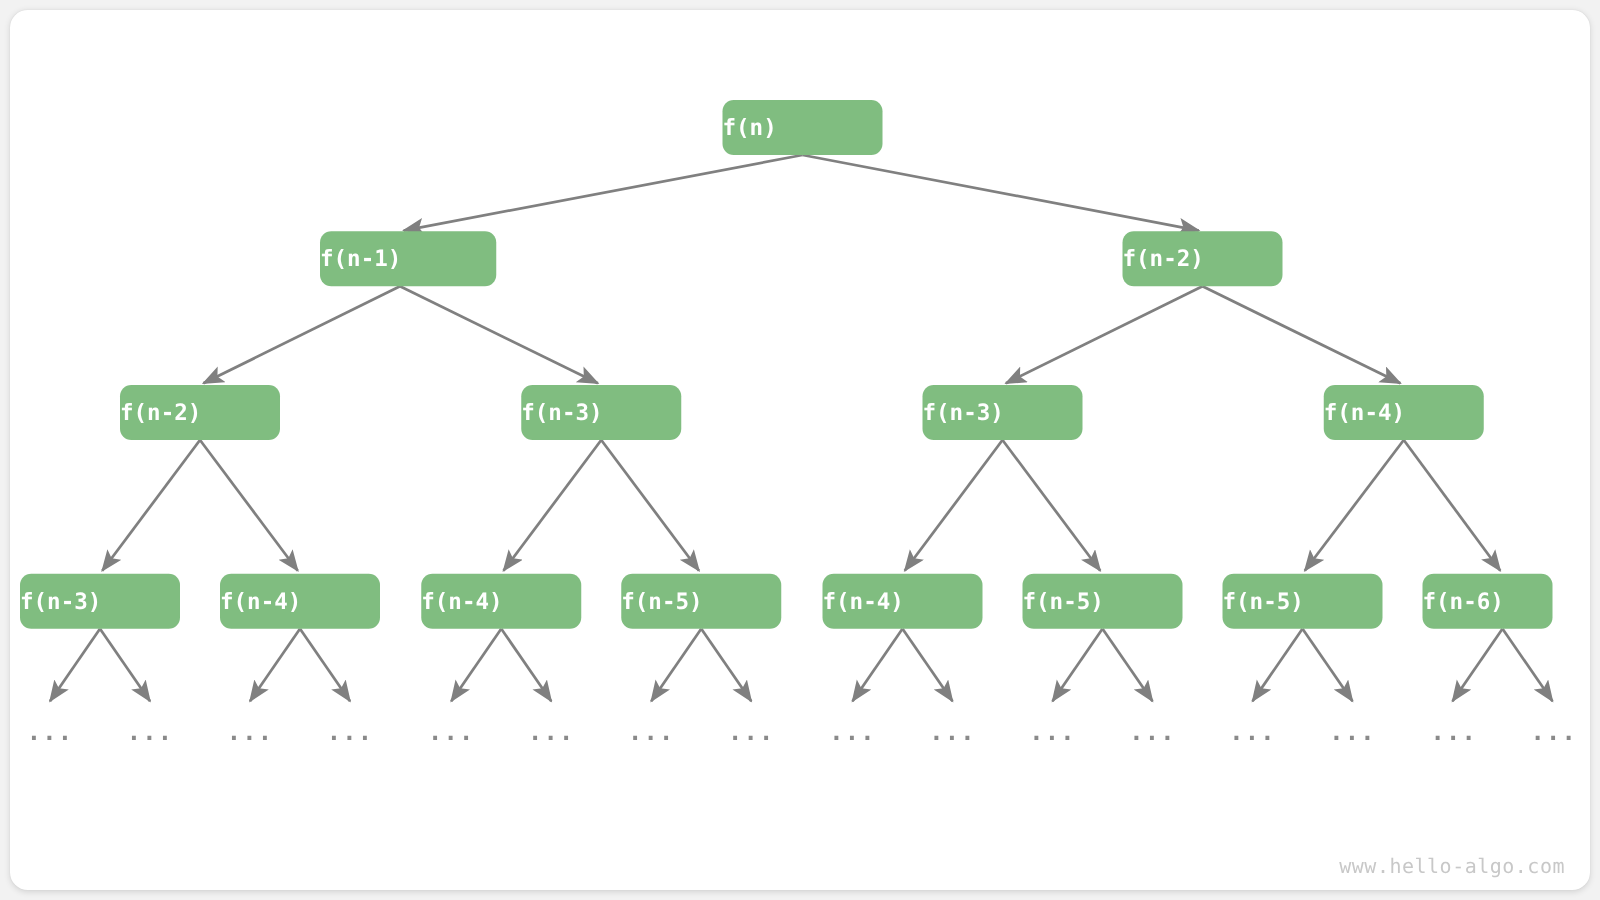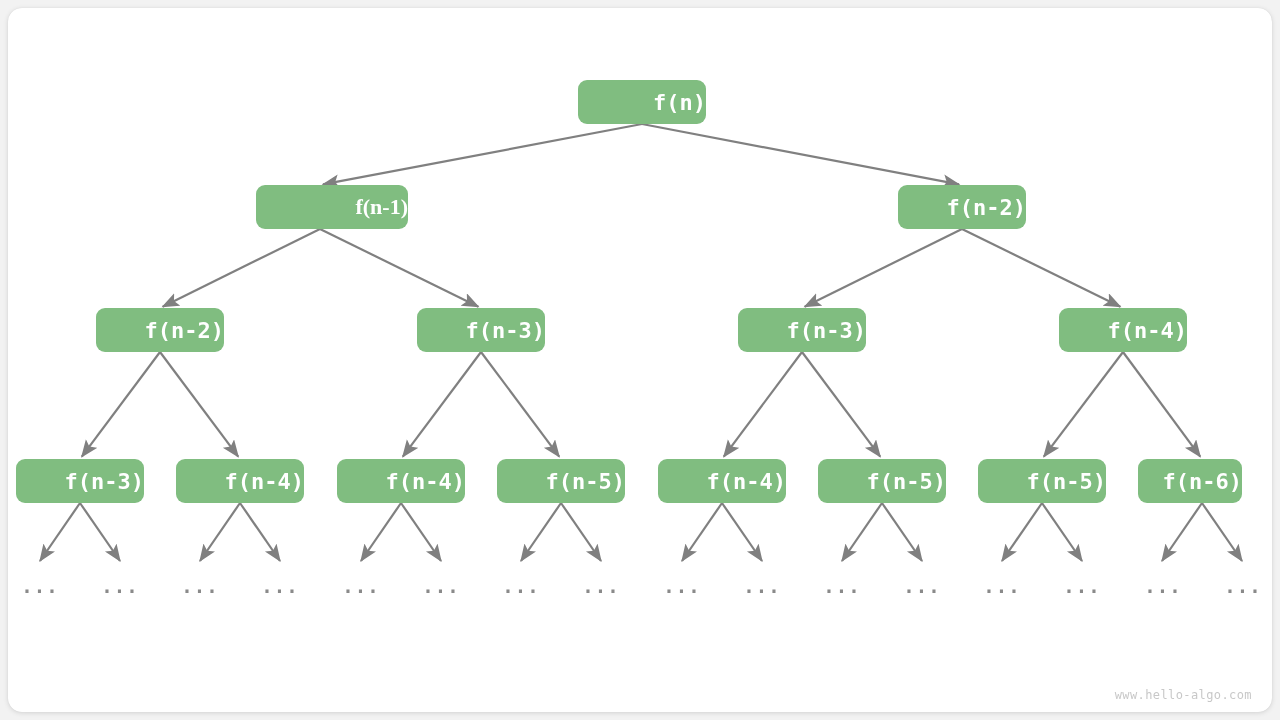--- a/index.html
+++ b/index.html
@@ -38,23 +38,23 @@
     pointer-events: none;
   }
   .node {
     position: absolute;
     height: 44px;
     background: #80bd80;
     border-radius: 9px;
     color: #ffffff;
     display: flex;
     align-items: center;
-    justify-content: flex-end;
+    justify-content: flex-start;
     font-family: "DejaVu Sans Mono", monospace;
-    font-size: 22px;
+    font-size: 18px;
     font-weight: bold;
     letter-spacing: 0px;
     white-space: nowrap;
     box-sizing: border-box;
   }
   .ellipsis {
     position: absolute;
     color: #8a8a8a;
     font-family: "DejaVu Sans Mono", monospace;
     font-size: 19px;
@@ -62,21 +62,21 @@
     letter-spacing: 1px;
     transform: translate(-50%, -50%);
     white-space: nowrap;
   }
   #watermark {
     position: absolute;
     right: 28px;
     bottom: 18px;
     color: #c8c8c8;
     font-family: "DejaVu Sans Mono", monospace;
-    font-size: 12px;
+    font-size: 16px;
     letter-spacing: 0.4px;
     white-space: nowrap;
   }
 </style>
 </head>
 <body style="background: rgb(242, 242, 242);">
 
 <div id="card" style="background: rgb(255, 255, 255);">
   <div id="stage">
 
@@ -119,21 +119,21 @@
           <line x1="1042" y1="503" x2="1082" y2="561" stroke="#808080" stroke-width="2.2" marker-end="url(#arrowhead)"></line>
           <line x1="1202" y1="503" x2="1162" y2="561" stroke="#808080" stroke-width="2.2" marker-end="url(#arrowhead)"></line>
           <line x1="1202" y1="503" x2="1242" y2="561" stroke="#808080" stroke-width="2.2" marker-end="url(#arrowhead)"></line>
         </g>
     </svg>
 
     <div id="node-layer">
         <div class="node" style="left: 578px; top: 80px; width: 128px; background: rgb(128, 189, 128); color: rgb(255, 255, 255);">
           <span>f(n)</span>
         </div>
-        <div class="node" style="left: 256px; top: 185px; width: 152px; background: rgb(128, 189, 128); color: rgb(255, 255, 255); font-family: Liberation Serif, serif;">
+        <div class="node" style="left: 256px; top: 185px; width: 141px; background: rgb(128, 189, 128); color: rgb(255, 255, 255);">
           <span>f(n-1)</span>
         </div>
         <div class="node" style="left: 898px; top: 185px; width: 128px; background: rgb(128, 189, 128); color: rgb(255, 255, 255);">
           <span>f(n-2)</span>
         </div>
         <div class="node" style="left: 96px; top: 308px; width: 128px; background: rgb(128, 189, 128); color: rgb(255, 255, 255);">
           <span>f(n-2)</span>
         </div>
         <div class="node" style="left: 417px; top: 308px; width: 128px; background: rgb(128, 189, 128); color: rgb(255, 255, 255);">
           <span>f(n-3)</span>

